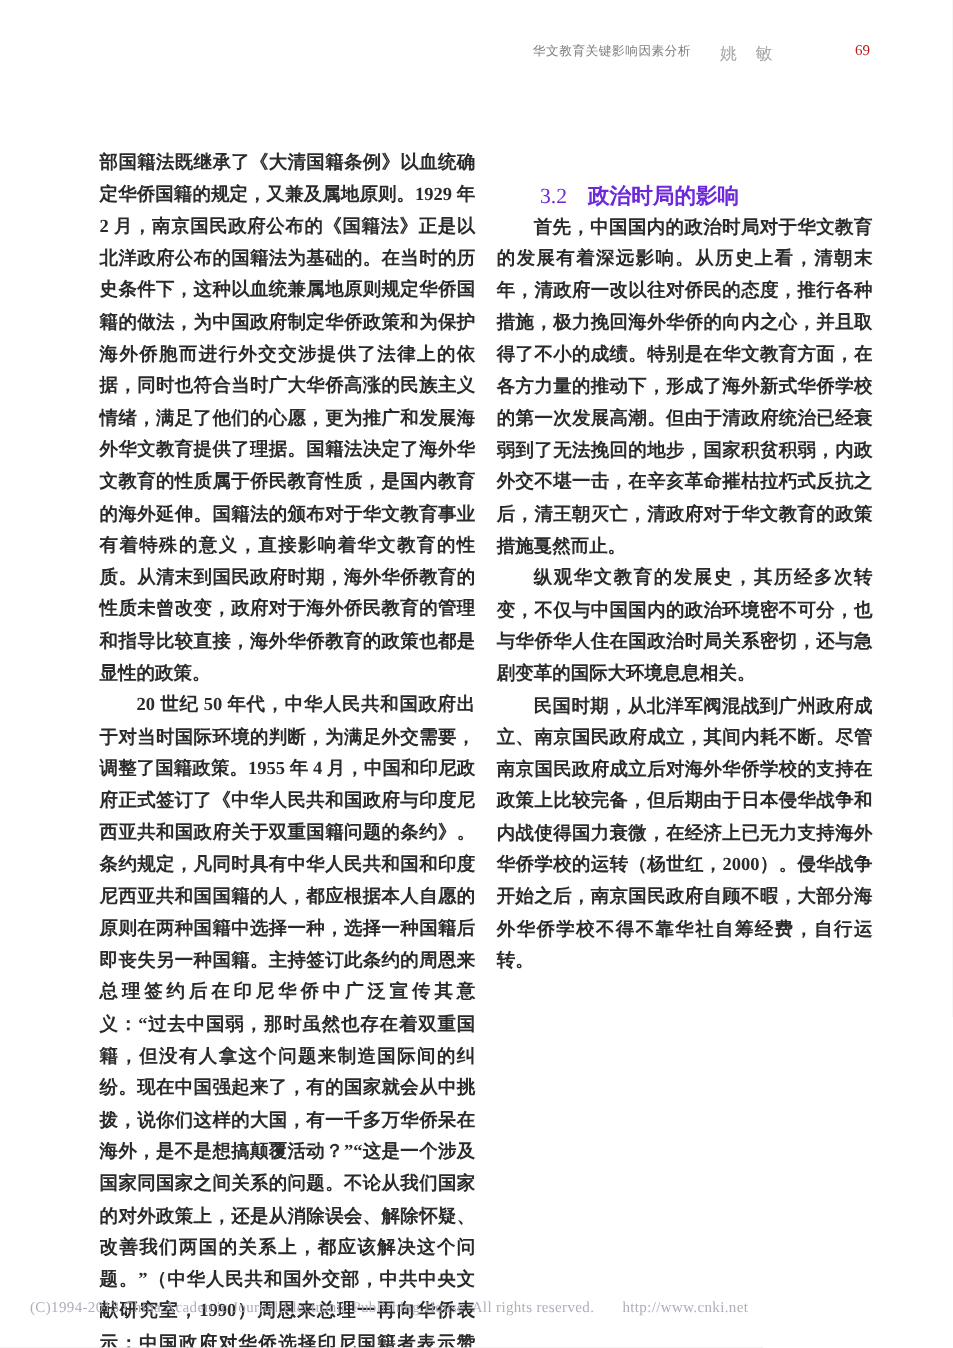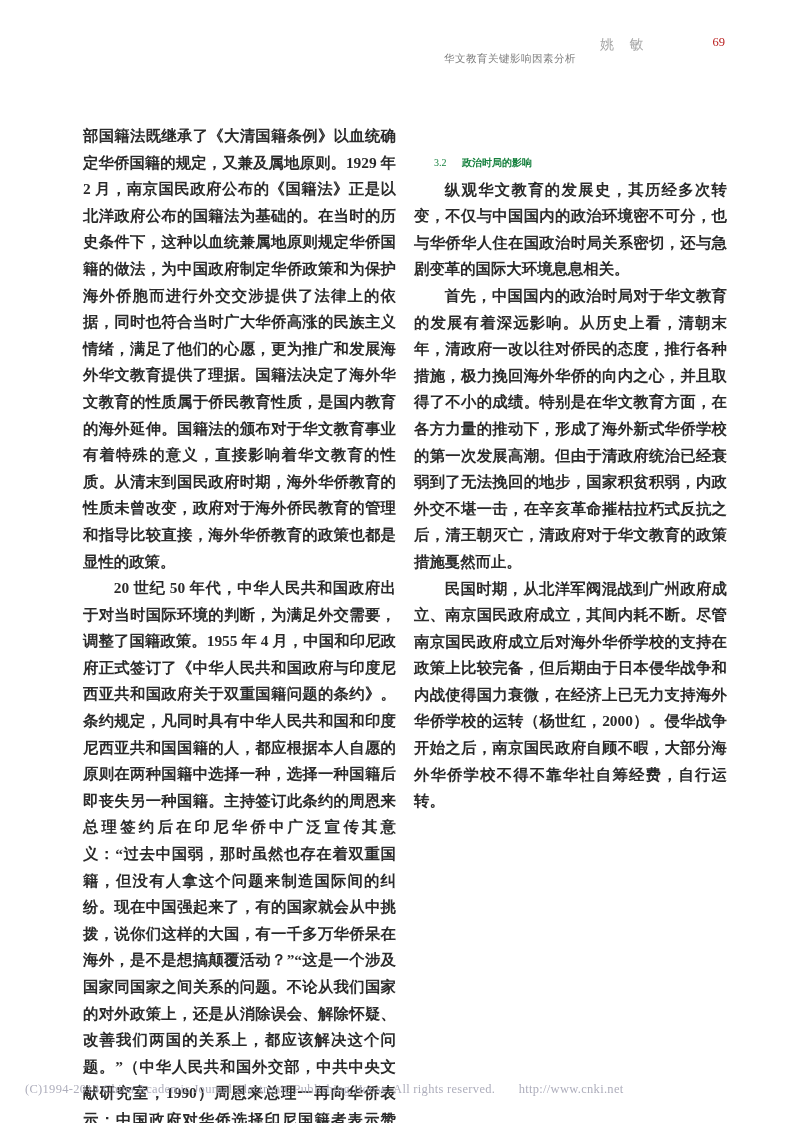--- a/index.html
+++ b/index.html
@@ -7,21 +7,21 @@
     position: relative;
     width: 794px;
     height: 1123px;
     background: #ffffff;
     overflow: hidden;
     font-family: "Liberation Serif", "DejaVu Serif", serif;
   }
   
   .header { position: absolute; top: 36px; left: 0; width: 100%; height: 18px; }
   .running-title {
-    position: absolute; left: 444px; top: 16px;
+    position: absolute; left: 444px; top: 0;
     font-size: 10.5px; color: #7d7d7d; letter-spacing: 0.5px;
   }
   .running-author {
     position: absolute; left: 600px; top: 0;
     font-size: 14px; color: #a5a5a5; letter-spacing: 6px;
   }
   .page-number {
     position: absolute; right: 69px; top: -1px;
     font-size: 12.5px; color: #b91c1c;
   }
@@ -35,25 +35,25 @@
     text-align: justify;
     color: #2b2b2b;
     text-justify: inter-ideograph;
   }
   .col-left { left: 83px; }
   .col-right { left: 414px; }
   .col p { margin: 0; font-weight: bold; }
   .col p.indent { text-indent: 2em; }
   .section-heading {
     margin: 27px 0 0 0;
-    font-size: 10px;
+    font-size: 18px;
     line-height: 26.6px;
     font-weight: normal;
     text-indent: 2em;
-    color: #15803d;
+    color: #6d28d9;
   }
   .section-heading .heading-label { font-weight: bold; margin-left: 13px; }
   
   .footer {
     position: absolute; left: 25px; top: 1082px; width: 744px;
     font-size: 12.5px; color: #aeaebc; letter-spacing: 0.3px;
     white-space: nowrap;
   }
   .footer .footer-url { margin-left: 20px; margin-top: 45px; }
 </style>
@@ -71,22 +71,22 @@
   <section class="col col-left">
     <p>部国籍法既继承了《大清国籍条例》以血统确定华侨国籍的规定，又兼及属地原则。1929 年 2 月，南京国民政府公布的《国籍法》正是以北洋政府公布的国籍法为基础的。在当时的历史条件下，这种以血统兼属地原则规定华侨国籍的做法，为中国政府制定华侨政策和为保护海外侨胞而进行外交交涉提供了法律上的依据，同时也符合当时广大华侨高涨的民族主义情绪，满足了他们的心愿，更为推广和发展海外华文教育提供了理据。国籍法决定了海外华文教育的性质属于侨民教育性质，是国内教育的海外延伸。国籍法的颁布对于华文教育事业有着特殊的意义，直接影响着华文教育的性质。从清末到国民政府时期，海外华侨教育的性质未曾改变，政府对于海外侨民教育的管理和指导比较直接，海外华侨教育的政策也都是显性的政策。</p>
     <p class="indent">20 世纪 50 年代，中华人民共和国政府出于对当时国际环境的判断，为满足外交需要，调整了国籍政策。1955 年 4 月，中国和印尼政府正式签订了《中华人民共和国政府与印度尼西亚共和国政府关于双重国籍问题的条约》。条约规定，凡同时具有中华人民共和国和印度尼西亚共和国国籍的人，都应根据本人自愿的原则在两种国籍中选择一种，选择一种国籍后即丧失另一种国籍。主持签订此条约的周恩来总理签约后在印尼华侨中广泛宣传其意义：“过去中国弱，那时虽然也存在着双重国籍，但没有人拿这个问题来制造国际间的纠纷。现在中国强起来了，有的国家就会从中挑拨，说你们这样的大国，有一千多万华侨呆在海外，是不是想搞颠覆活动？”“这是一个涉及国家同国家之间关系的问题。不论从我们国家的对外政策上，还是从消除误会、解除怀疑、改善我们两国的关系上，都应该解决这个问题。”（中华人民共和国外交部，中共中央文献研究室，1990）周恩来总理一再向华侨表示：中国政府对华侨选择印尼国籍者表示赞助，对选择中国国籍者表示欢迎（任贵祥，1990）。这些解释工作得到了广大印尼华侨的理解。之后，90% 以上的华侨取得或加入了居住国的国籍（毛起雄，林晓东，1993）。</p>
   </section>
 
   <section class="col col-right">
     <h3 class="section-heading">
       <span class="heading-number">3.2</span>
       <span class="heading-label">政治时局的影响</span>
     </h3>
+    <p class="indent">首先，中国国内的政治时局对于华文教育的发展有着深远影响。从历史上看，清朝末年，清政府一改以往对侨民的态度，推行各种措施，极力挽回海外华侨的向内之心，并且取得了不小的成绩。特别是在华文教育方面，在各方力量的推动下，形成了海外新式华侨学校的第一次发展高潮。但由于清政府统治已经衰弱到了无法挽回的地步，国家积贫积弱，内政外交不堪一击，在辛亥革命摧枯拉朽式反抗之后，清王朝灭亡，清政府对于华文教育的政策措施戛然而止。</p>
     <p class="indent">纵观华文教育的发展史，其历经多次转变，不仅与中国国内的政治环境密不可分，也与华侨华人住在国政治时局关系密切，还与急剧变革的国际大环境息息相关。</p>
-    <p class="indent">首先，中国国内的政治时局对于华文教育的发展有着深远影响。从历史上看，清朝末年，清政府一改以往对侨民的态度，推行各种措施，极力挽回海外华侨的向内之心，并且取得了不小的成绩。特别是在华文教育方面，在各方力量的推动下，形成了海外新式华侨学校的第一次发展高潮。但由于清政府统治已经衰弱到了无法挽回的地步，国家积贫积弱，内政外交不堪一击，在辛亥革命摧枯拉朽式反抗之后，清王朝灭亡，清政府对于华文教育的政策措施戛然而止。</p>
     <p class="indent">民国时期，从北洋军阀混战到广州政府成立、南京国民政府成立，其间内耗不断。尽管南京国民政府成立后对海外华侨学校的支持在政策上比较完备，但后期由于日本侵华战争和内战使得国力衰微，在经济上已无力支持海外华侨学校的运转（杨世红，2000）。侵华战争开始之后，南京国民政府自顾不暇，大部分海外华侨学校不得不靠华社自筹经费，自行运转。</p>
 
   </section>
 
   <div class="footer">
     <span>(C)1994-2013 China Academic Journal Electronic Publishing House. All rights reserved.</span>
     <span class="footer-url">http://www.cnki.net</span>
   </div>
 
 </div>

